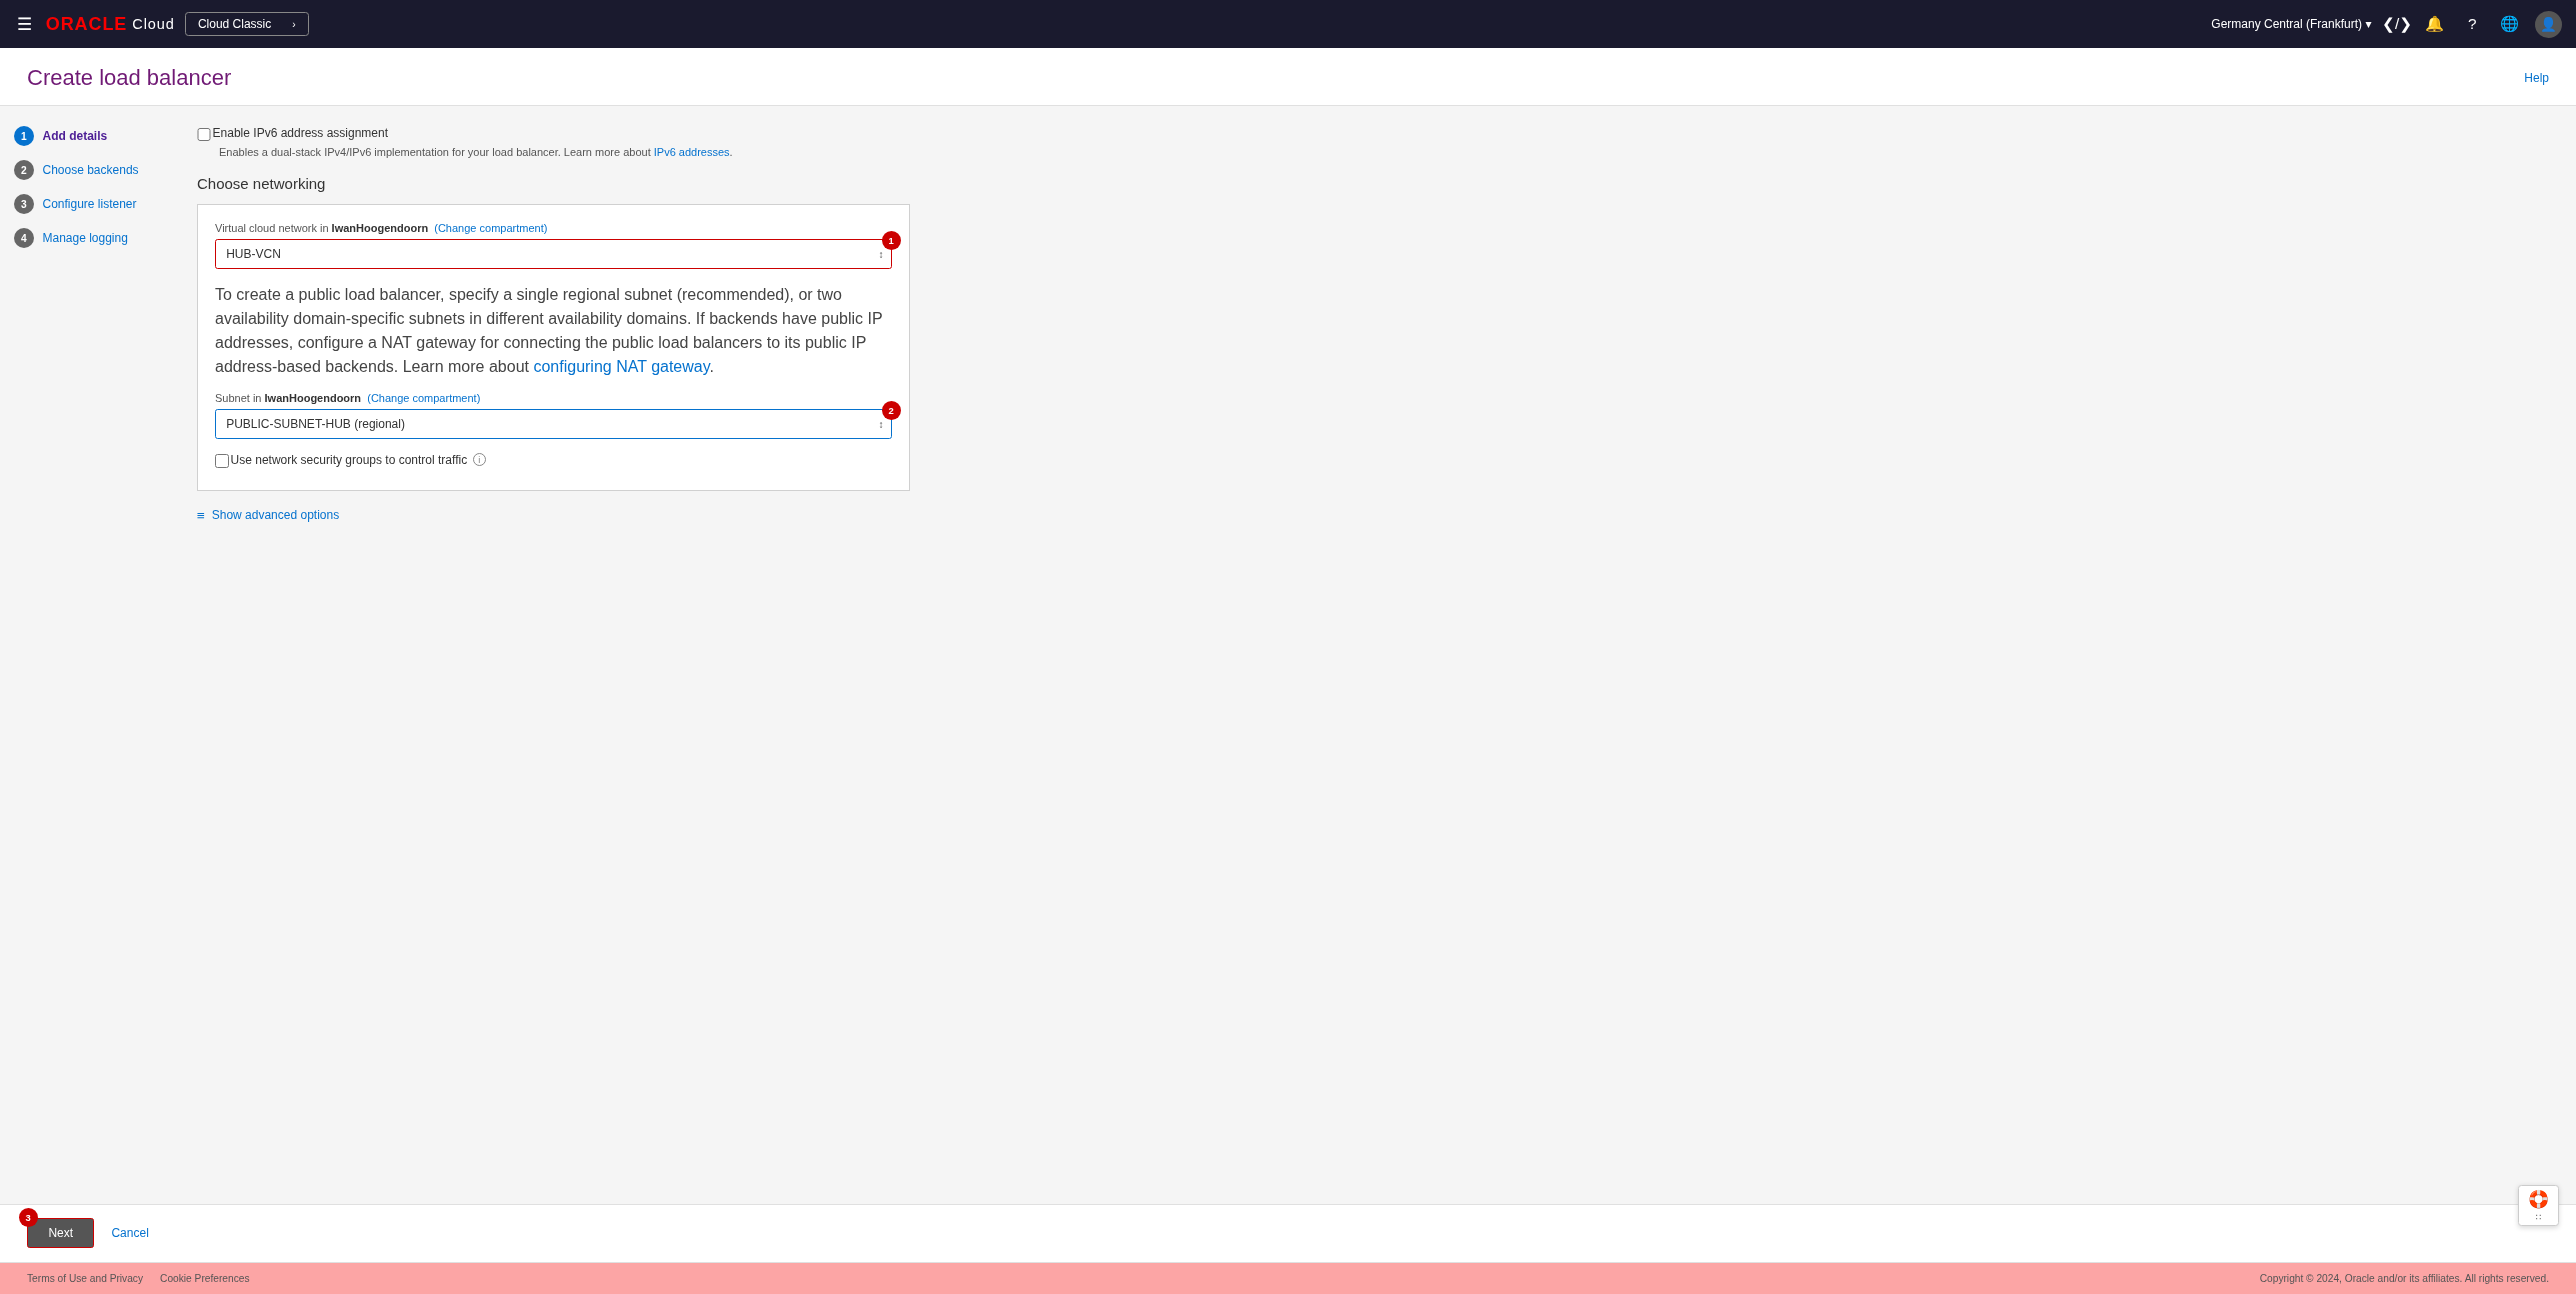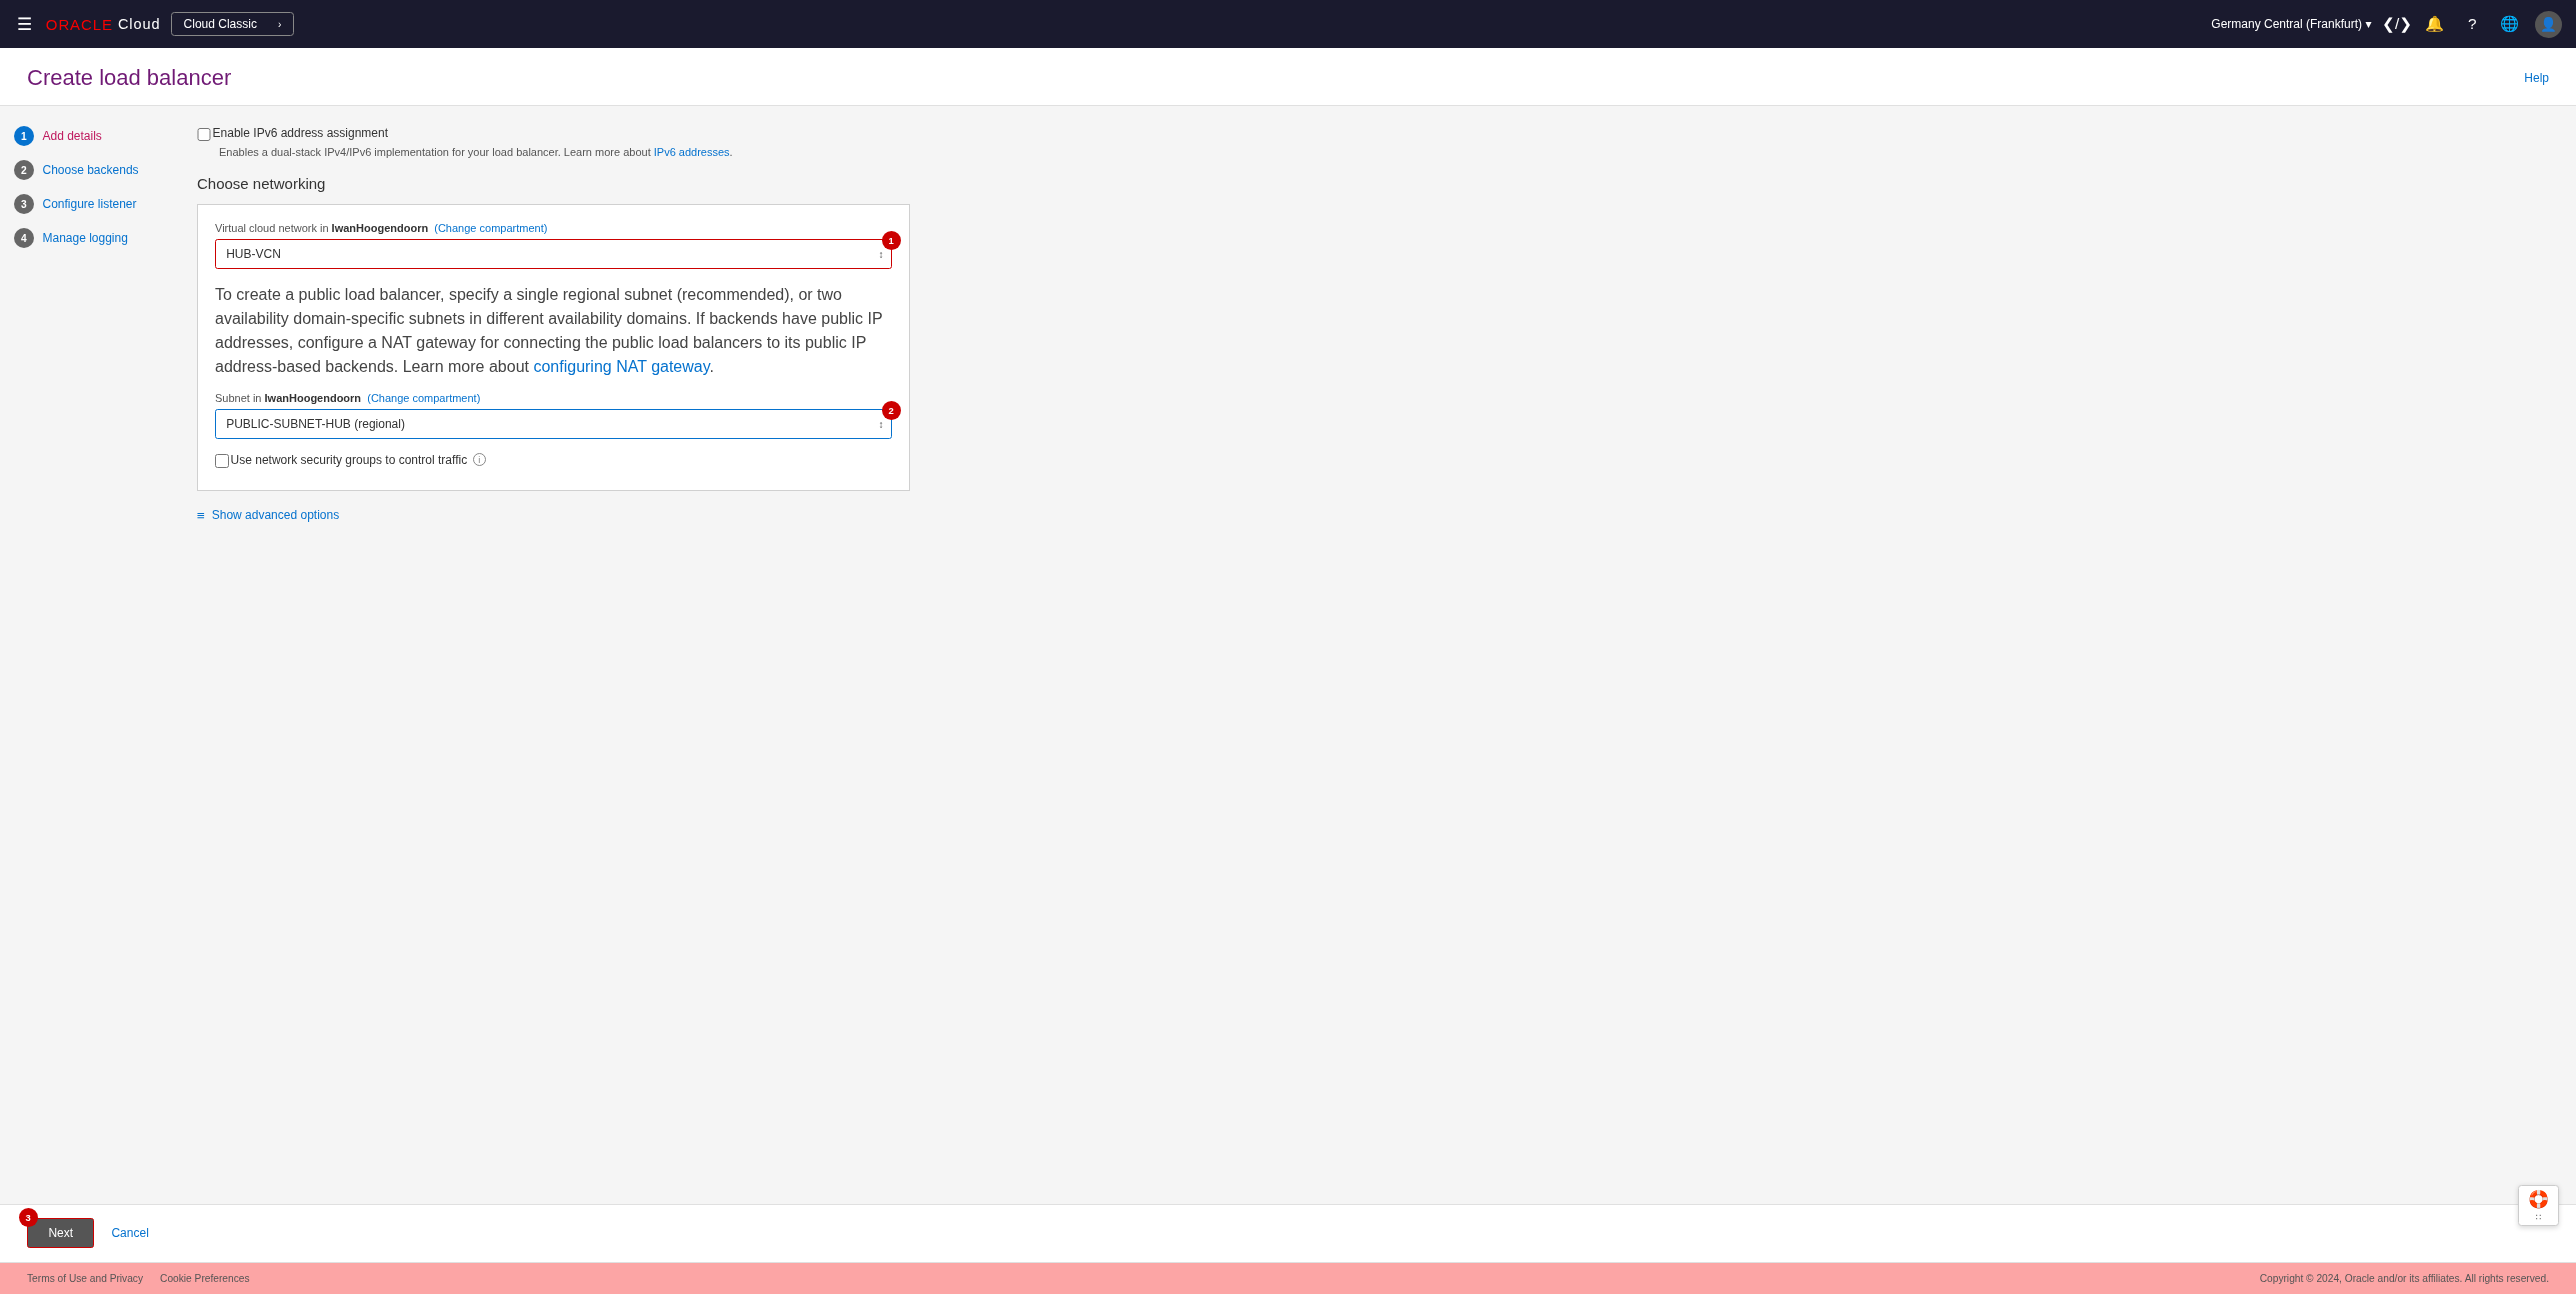--- a/index.html
+++ b/index.html
@@ -25,22 +25,22 @@
       display: flex;
       align-items: center;
       gap: 5.1px;
       color: white;
       font-weight: bold;
       font-size: 13.6px;
       letter-spacing: 0.9px;
     }
     .oracle-logo .oracle-text {
       color: #f80000;
-      font-weight: 400;
-      font-size: 15px;
+      font-weight: 700;
+      font-size: 18px;
       letter-spacing: 0.9px;
     }
     .oracle-logo .cloud-text {
       color: white;
       font-weight: 400;
       font-size: 14.5px;
     }
     .cloud-classic-btn {
       background: transparent;
       border: 1.3px solid #888;
@@ -168,22 +168,22 @@
     }
     .step-circle.inactive {
       background: #666;
       color: white;
     }
     .sidebar-label {
       font-size: 12px;
       color: #0572ce;
     }
     .sidebar-label.active-label {
-      font-weight: 400;
-      color: #be185d;
+      font-weight: 700;
+      color: #4c1d95;
     }
 
     
     .main-content {
       flex: 1;
       padding: 20.4px 27px;
       max-width: 767px;
     }
 
     

